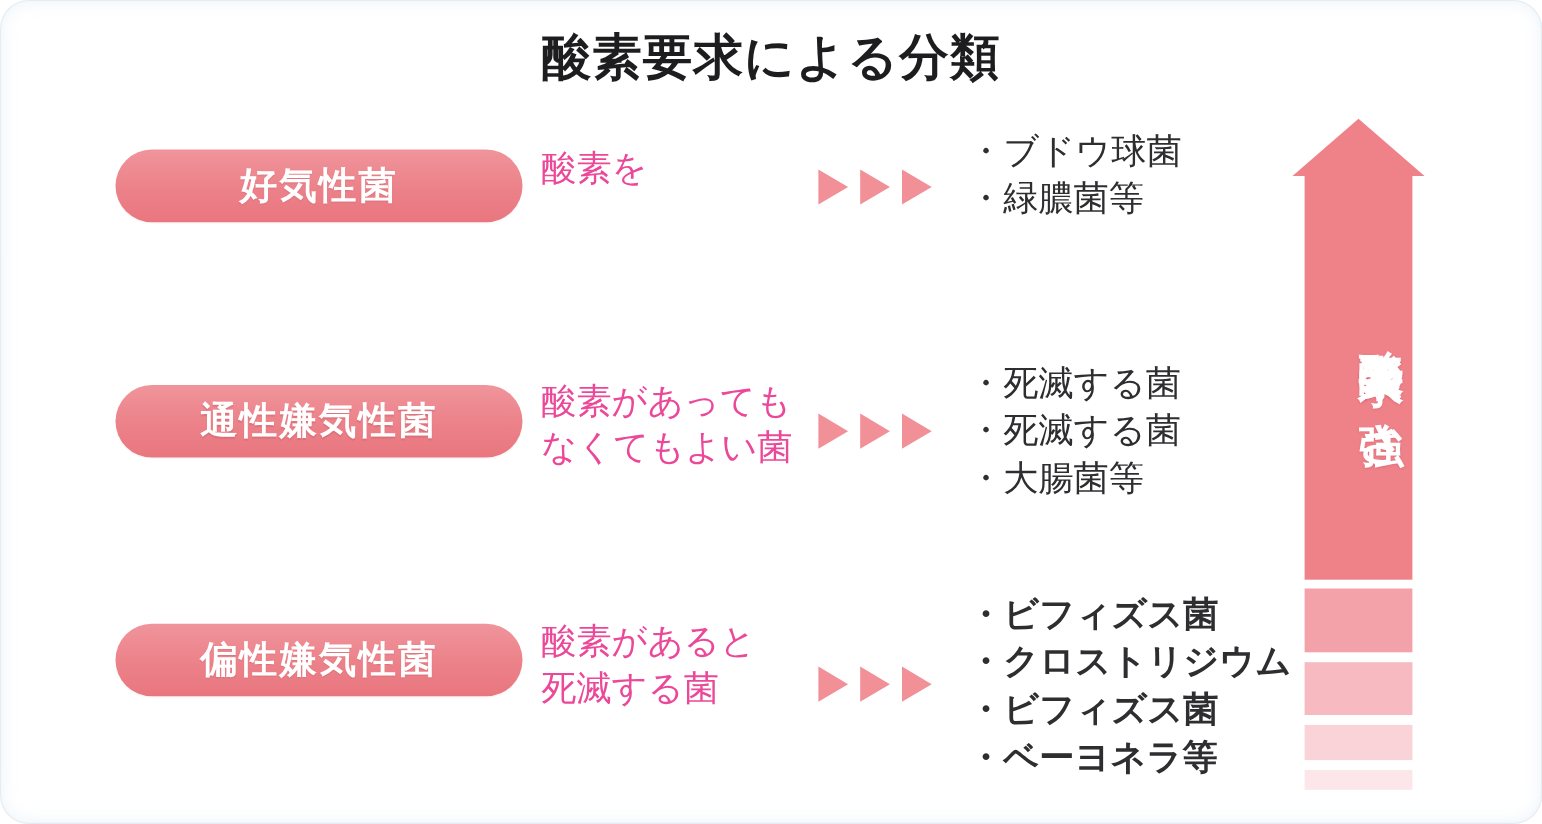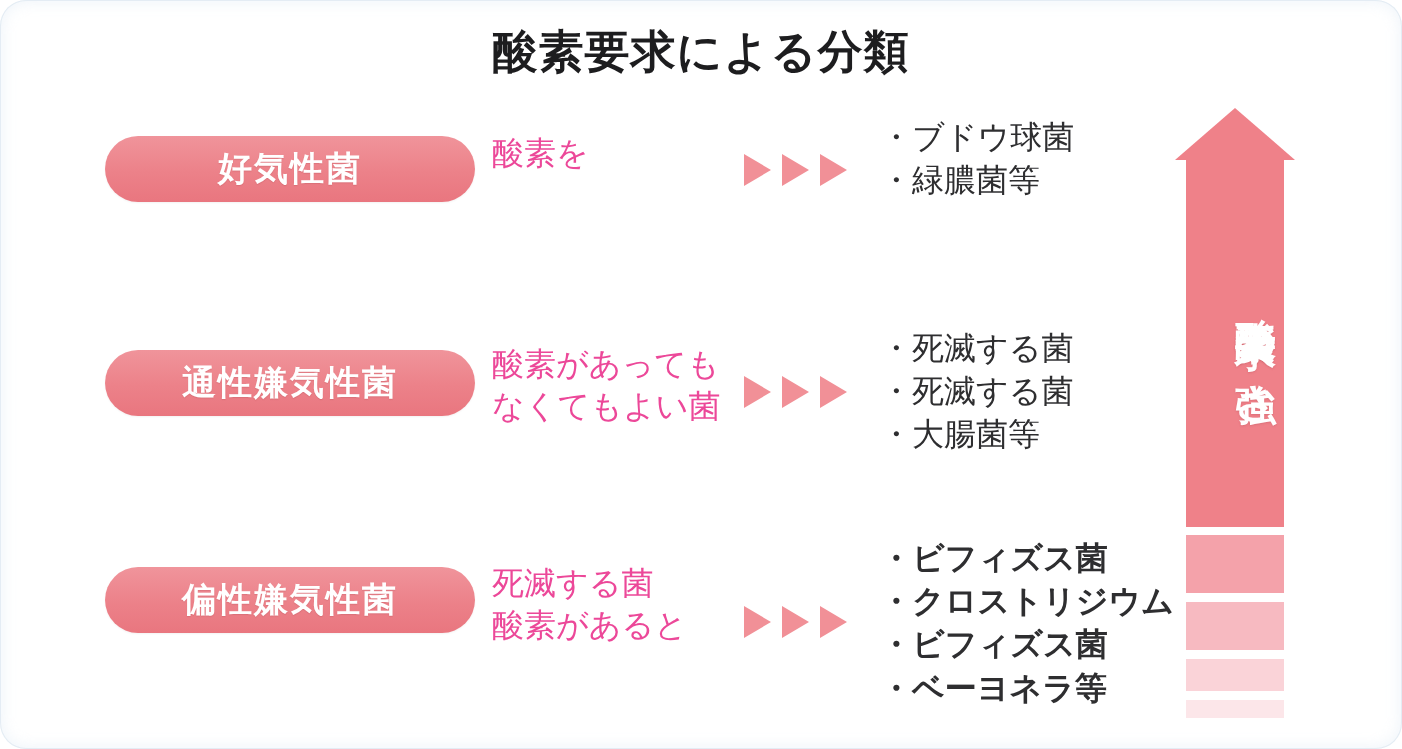--- a/index.html
+++ b/index.html
@@ -222,22 +222,22 @@
       <span class="ex-item">・死滅する菌</span>
       <span class="ex-item">・大腸菌等</span>
     </div>
   </div>
 
   <div class="row" id="row-2">
     <div class="pill">
       <span class="pill-label">偏性嫌気性菌</span>
     </div>
     <div class="desc">
+      <span class="desc-line">酸素があると</span>
       <span class="desc-line">死滅する菌</span>
-      <span class="desc-line">酸素があると</span>
     </div>
     <div class="tris">
       <span class="tri" style="border-left-color: rgb(241, 144, 151);"></span>
       <span class="tri" style="border-left-color: rgb(241, 144, 151);"></span>
       <span class="tri" style="border-left-color: rgb(241, 144, 151);"></span>
     </div>
     <div class="examples">
       <span class="ex-item">・ビフィズス菌</span>
       <span class="ex-item">・クロストリジウム</span>
       <span class="ex-item">・ビフィズス菌</span>

